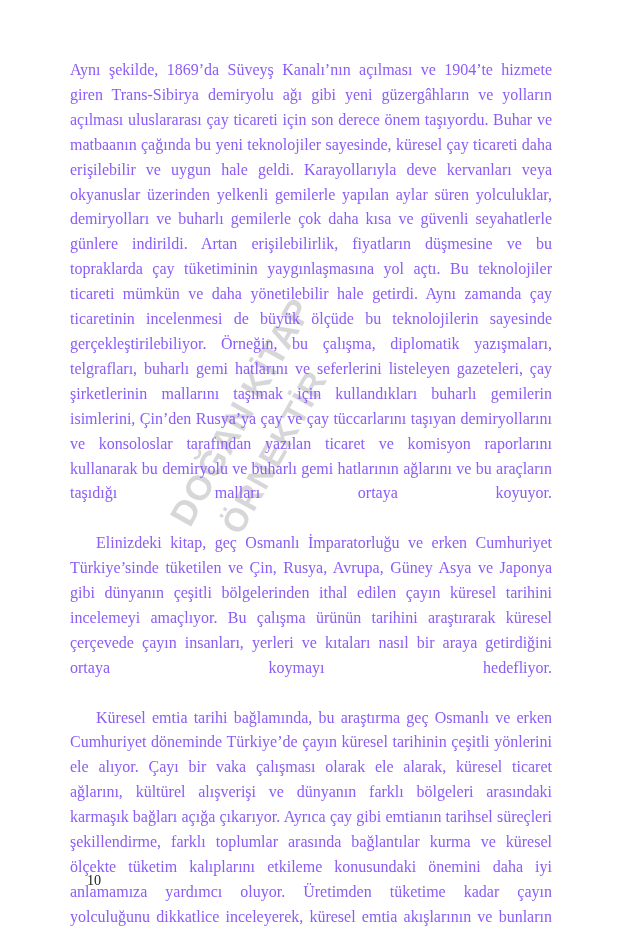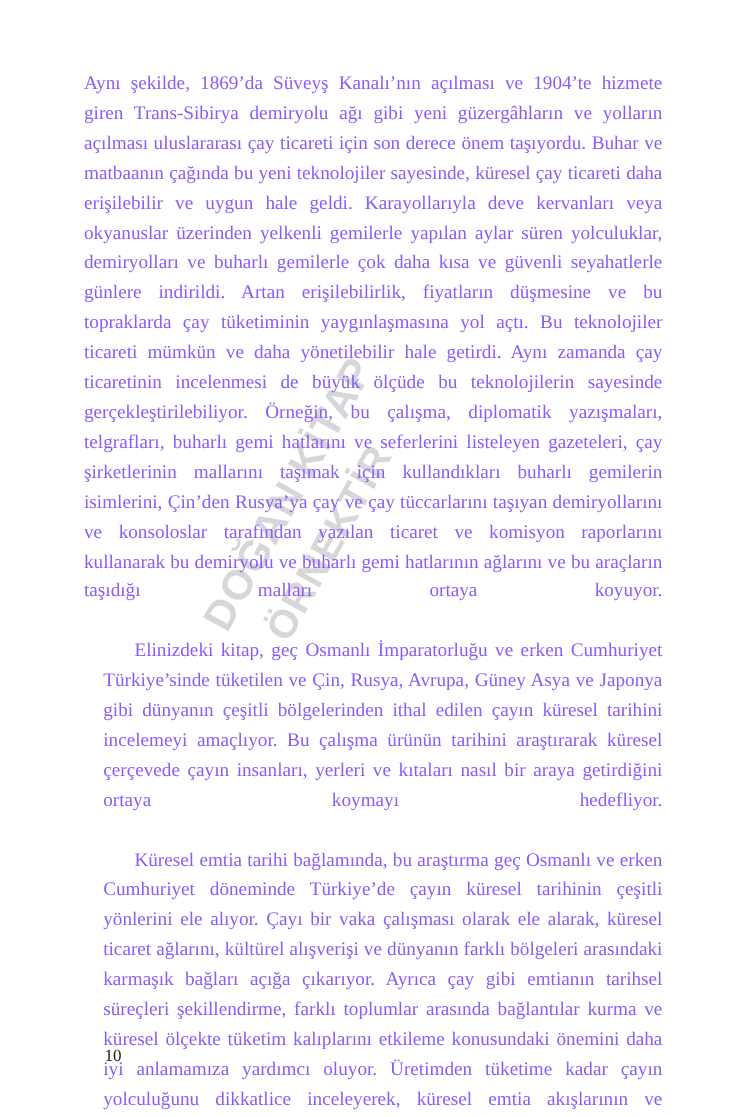--- a/index.html
+++ b/index.html
@@ -62,21 +62,20 @@
     font-size: 16px;
     line-height: 24.9px;
     color: #8b5cf6;
     text-align: justify;
     text-justify: inter-word;
     hyphens: manual;
     word-spacing: 0.1px;
   }
   .para.indent {
     text-indent: 26px;
-    margin-left: 16px;
   }
   
   .para::after {
     content: "";
     display: inline-block;
     width: 100%;
   }
 
   
   .folio {

